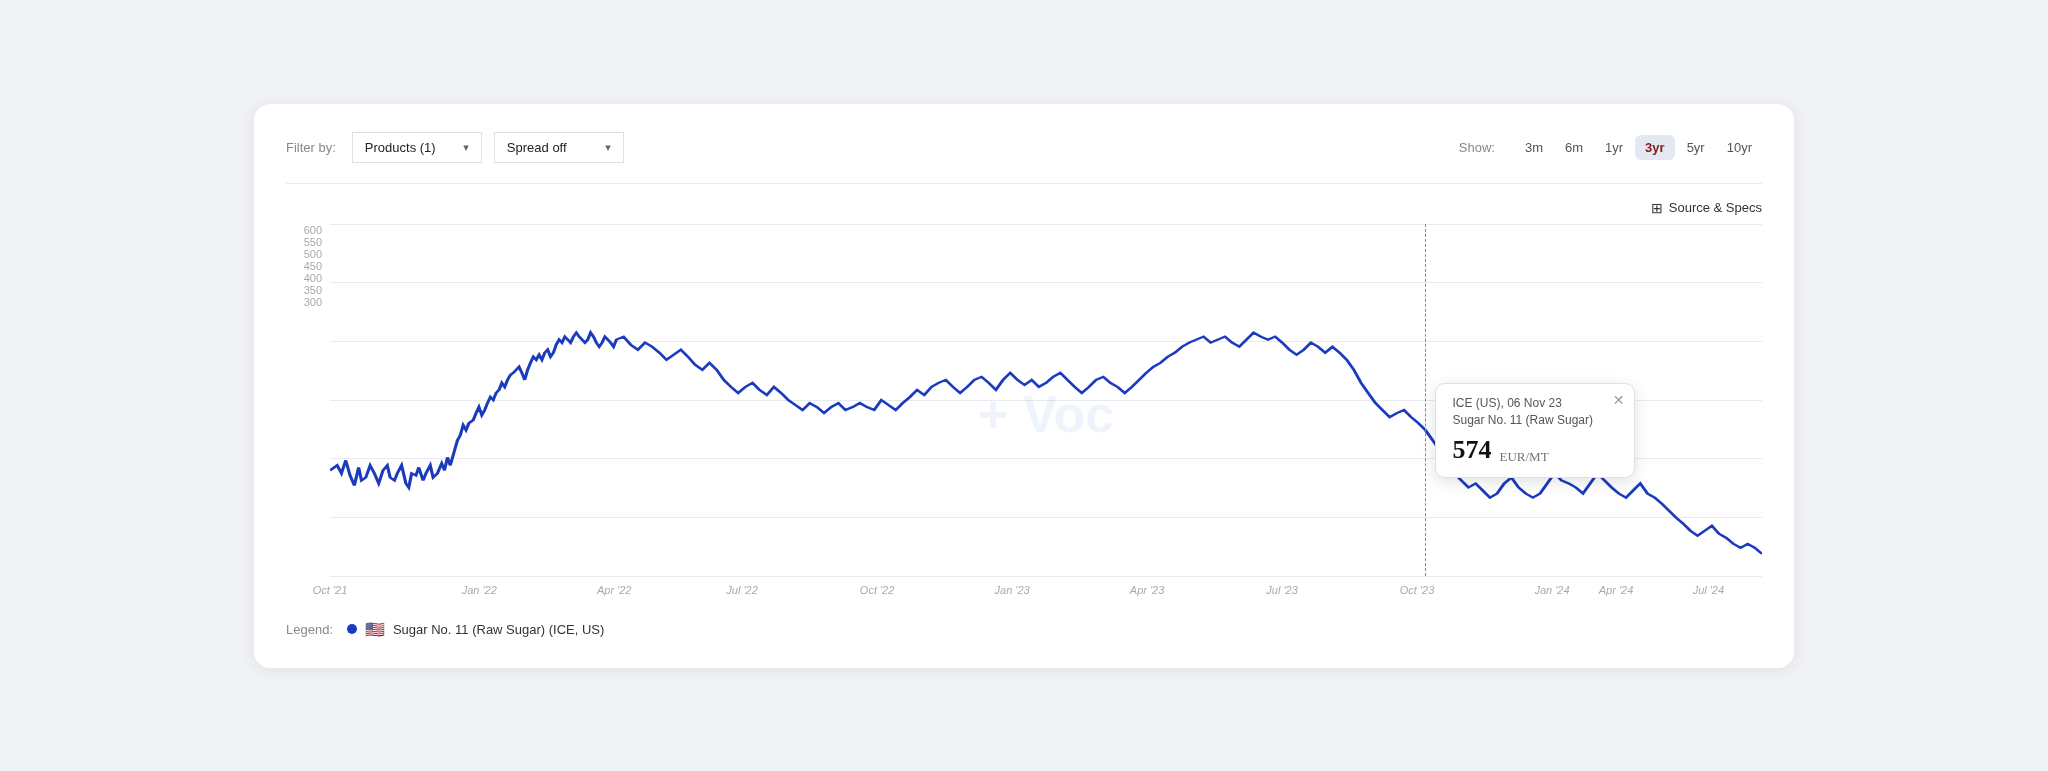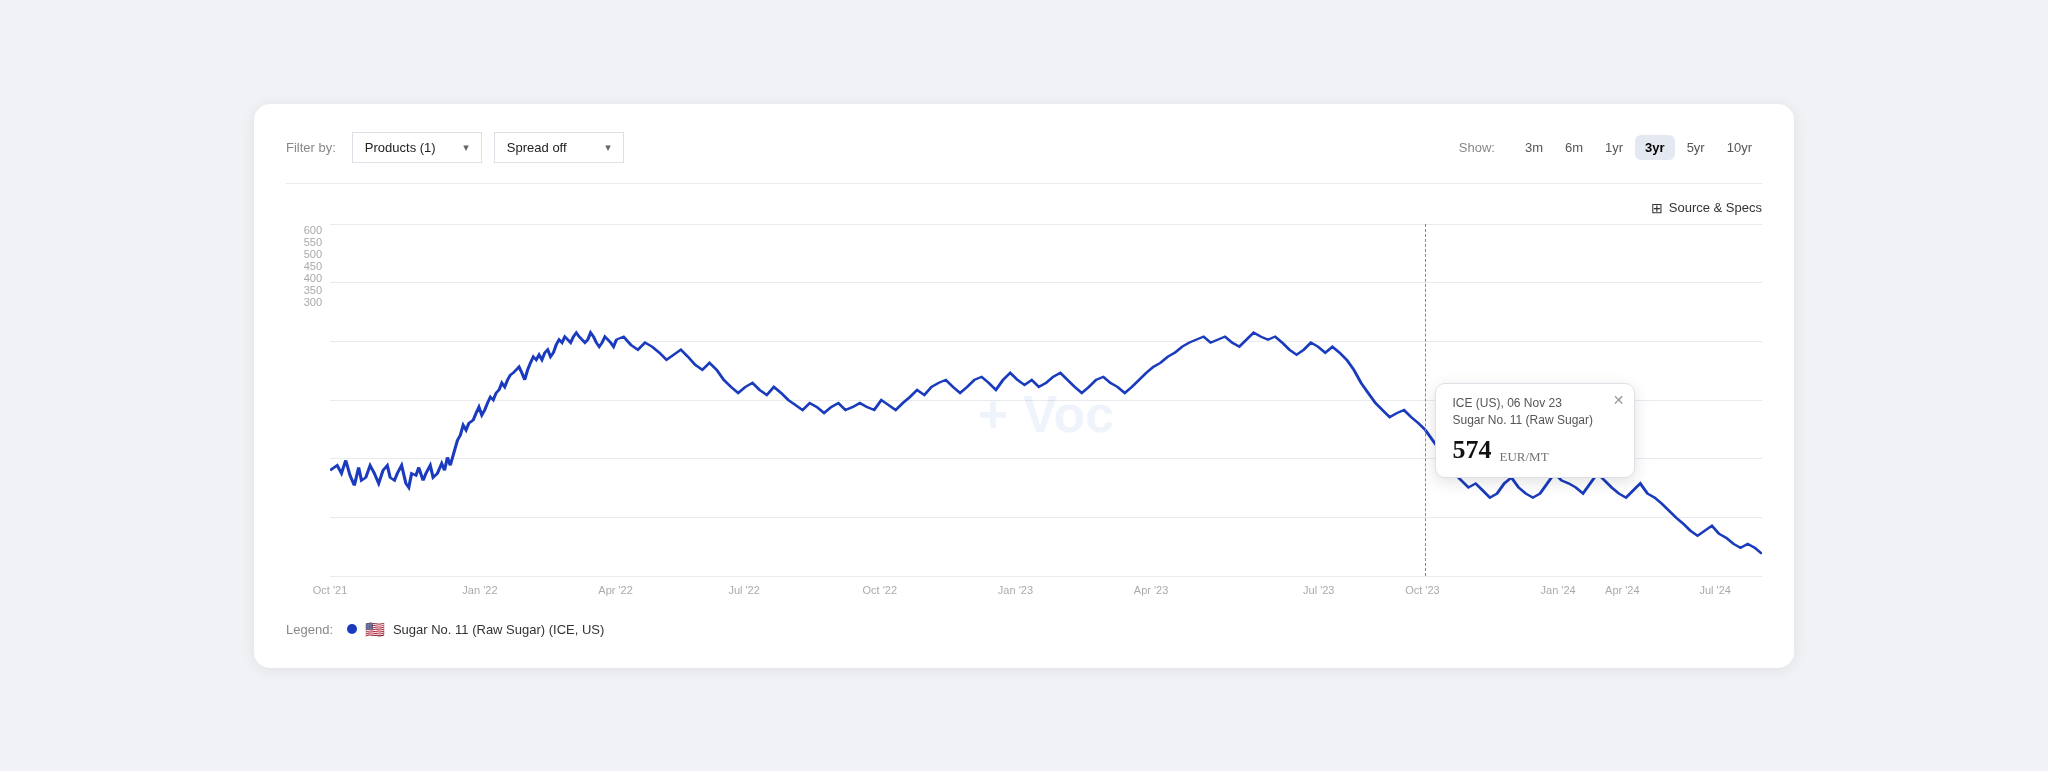--- a/index.html
+++ b/index.html
@@ -68,21 +68,21 @@
       padding: 5px 10px;
       border-radius: 6px;
       font-size: 13px;
       color: #555;
       background: transparent;
       border: none;
       cursor: pointer;
     }
     .time-btn.active {
       background: #e4e8f0;
-      color: #000000;
+      color: #7f1d1d;
       font-weight: 600;
     }
     .divider {
       border: none;
       border-top: 1px solid #e8eaed;
       margin-bottom: 16px;
     }
     .chart-header {
       display: flex;
       justify-content: flex-end;
@@ -146,25 +146,26 @@
       left: 50%;
       transform: translate(-50%, -50%);
       font-size: 52px;
       font-weight: 700;
       color: rgba(100, 140, 220, 0.10);
       pointer-events: none;
       white-space: nowrap;
     }
     .x-axis {
       position: absolute;
-      left: 0; right: 4px;
+      left: 0; right: 11px;
       bottom: 0;
       height: 28px;
       display: flex;
       align-items: center;
+      font-style: italic;
     }
     .x-label {
       position: absolute;
       font-size: 11px;
       color: #aaa;
       transform: translateX(-50%);
       white-space: nowrap;
     }
     .tooltip-line {
       position: absolute;
@@ -569,21 +570,21 @@
         </div>
 
         <div class="x-axis">
           <span class="x-label" style="left:0%;">Oct '21</span>
           <span class="x-label" style="left:10.5%;">Jan '22</span>
           <span class="x-label" style="left:20%;text-align:right;">Apr '22</span>
           <span class="x-label" style="left:29%;">Jul '22</span>
           <span class="x-label" style="left:38.5%;">Oct '22</span>
           <span class="x-label" style="left:48%;">Jan '23</span>
           <span class="x-label" style="left:57.5%;">Apr '23</span>
-          <span class="x-label" style="left:67%;margin-left:32px;">Jul '23</span>
+          <span class="x-label" style="left:67%;">Jul '23</span>
           <span class="x-label" style="left:76.5%;">Oct '23</span>
           <span class="x-label" style="left:86%;">Jan '24</span>
           <span class="x-label" style="left:90.5%;">Apr '24</span>
           <span class="x-label" style="left:97%;">Jul '24</span>
         </div>
       </div>
     </div>
 
     <div class="legend">
       <span class="legend-label-prefix">Legend:</span>

